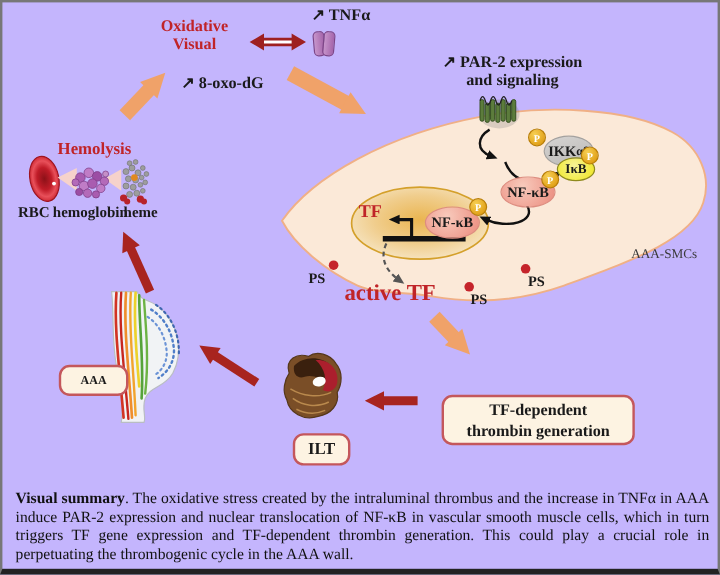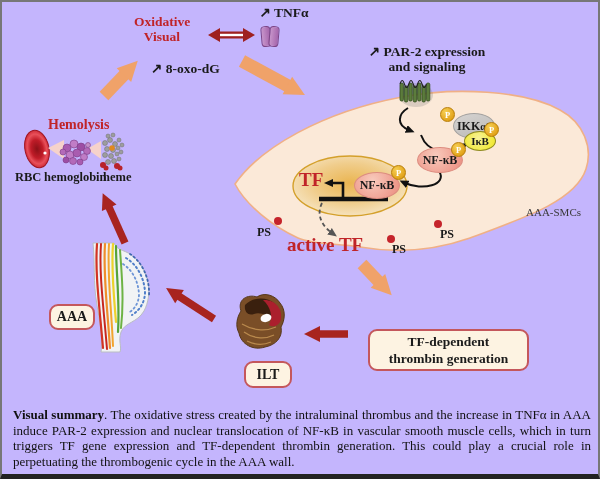--- a/index.html
+++ b/index.html
@@ -275,36 +275,36 @@
 
   <div class="molecule ikb" style="left:462px;top:129px;width:30px;height:18px;">IκB</div>
   <div class="p-badge" style="left:482px;top:120px;">P</div>
 
   <div class="molecule nfkb" style="left:415px;top:145px;width:44px;height:24px;">NF-κB</div>
   <div class="p-badge" style="left:449px;top:140px;">P</div>
 
   <div class="molecule nfkb" style="left:352px;top:170px;width:44px;height:25px;">NF-κB</div>
   <div class="p-badge" style="left:389px;top:163px;">P</div>
 
-  <div class="lbl bold red-text" style="left:297px;top:167px;font-size:19px;">TF</div>
+  <div class="lbl bold red-text" style="left:297px;top:167px;font-size:15px;">TF</div>
 
   <div class="lbl bold red-text" style="left:285px;top:232px;font-size:19px;">active TF</div>
 
   <div class="lbl bold black-text" style="left:255px;top:223px;font-size:12px;">PS</div>
   <div class="lbl bold black-text" style="left:390px;top:240px;font-size:12px;">PS</div>
   <div class="lbl bold black-text" style="left:438px;top:225px;font-size:12px;">PS</div>
 
   <div class="lbl" style="left:524px;top:204px;font-size:11px;color:#3a3a3a;text-align:center;">AAA-SMCs</div>
 
   <div class="lbl bold red-text" style="left:46px;top:115px;font-size:14px;">Hemolysis</div>
   <div class="lbl bold black-text" style="left:13px;top:168px;font-size:12.5px;">RBC</div>
   <div class="lbl bold black-text" style="left:42px;top:168px;font-size:12.5px;">hemoglobin</div>
   <div class="lbl bold black-text" style="left:101px;top:168px;font-size:12.5px;">heme</div>
 
-  <div class="proc-box" style="left:47px;top:302px;width:46px;height:26px;font-size:14px;">AAA</div>
+  <div class="proc-box" style="left:47px;top:302px;width:58px;height:26px;font-size:10px;">AAA</div>
 
   <div class="proc-box" style="left:230px;top:359px;width:48px;height:27px;font-size:14px;margin-left:12px;">ILT</div>
 
   <div class="proc-box" style="left:366px;top:311px;width:161px;height:42px;font-size:13.5px;line-height:17px;margin-top:16px;">
     <div>TF-dependent</div>
     <div>thrombin generation</div>
   </div>
 
   <div id="caption">
     <span class="bold">Visual summary</span><span>. The oxidative stress created by the intraluminal thrombus and the increase in TNFα in AAA induce PAR-2 expression and nuclear translocation of NF-κB in vascular smooth muscle cells, which in turn triggers TF gene expression and TF-dependent thrombin generation. This could play a crucial role in perpetuating the thrombogenic cycle in the AAA wall.</span>

